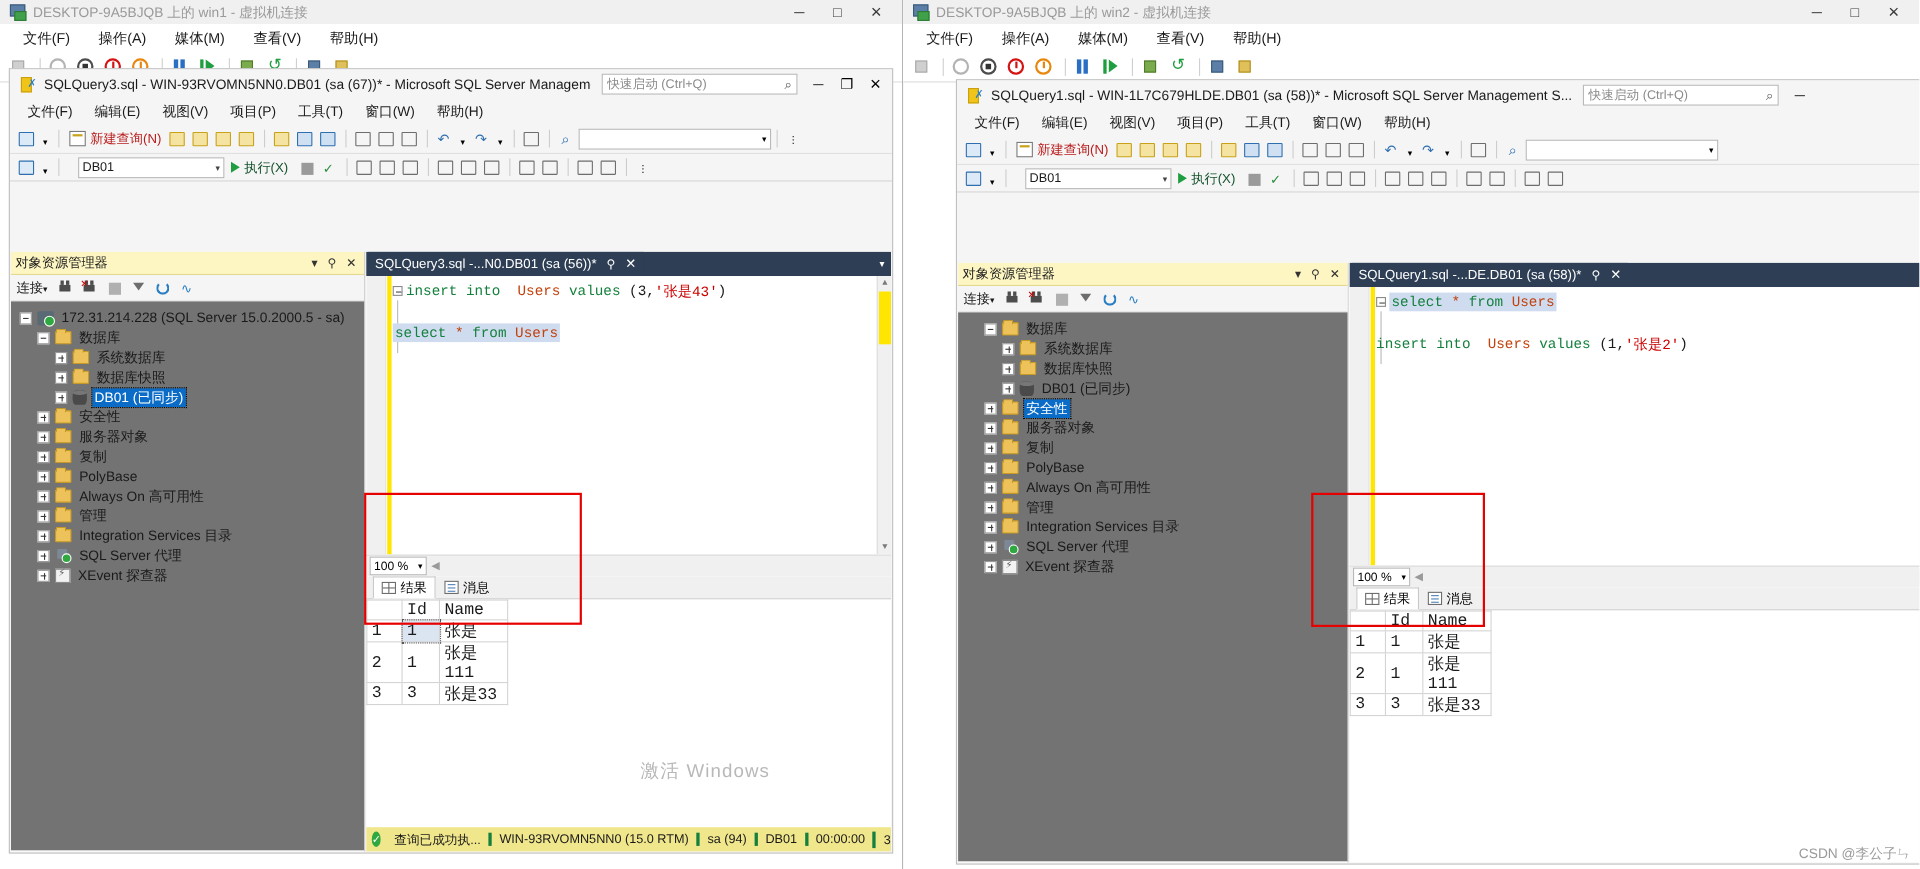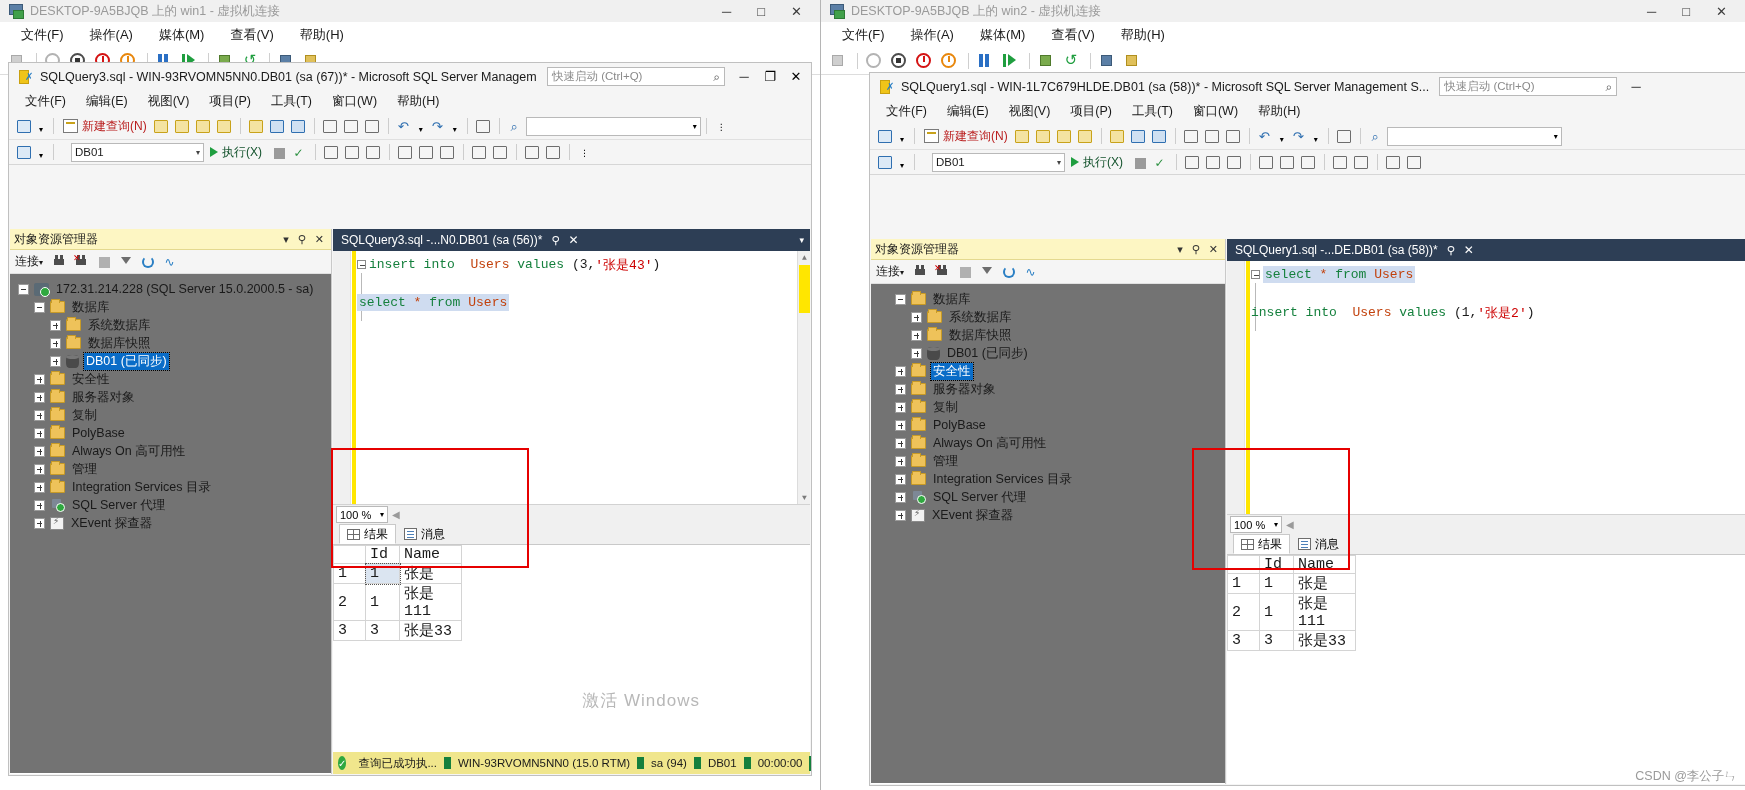--- a/index.html
+++ b/index.html
@@ -183,21 +183,21 @@
   .rgrid td, .rgrid th { border:1px solid #d4d4d4; height:18px; padding:0 4px; font-weight:normal;
                          text-align:left; color:#1a1a1a; }
   .rgrid .rn { width:32px; background:#fff; }
   .rgrid th { background:#fff; }
   .cellsel { background:#dbe5f1; outline:1px dotted #555; }
 
   .statusbar { height:22px; background:#f0e68c; display:flex; align-items:center; font-size:11.5px;
                color:#1a1a1a; padding-left:5px; }
   .statusbar .ok { width:14px; height:14px; border-radius:50%; background:#2fa83f; color:#fff;
                    font-size:10px; display:flex; align-items:center; justify-content:center; margin-right:5px; }
-  .statusbar .seg { padding:0 7px; border-left:7px solid #15803d; white-space:nowrap; }
+  .statusbar .seg { padding:0 7px; border-left:3px solid #15803d; white-space:nowrap; }
   .statusbar .seg.first { border-left:none; }
 
   .redbox { position:absolute; border:2px solid #e60000; pointer-events:none; }
   .watermark { position:absolute; color:#b8b8b8; font-size:17px; letter-spacing:1px; }
   .csdn { position:absolute; right:8px; bottom:5px; color:#9a9a9a; font-size:12.5px; }
   .vscroll { position:absolute; right:0; top:0; width:13px; bottom:0; background:#f0f0f0;
              border-left:1px solid #dcdcdc; }
   .vscroll .thumb { position:absolute; left:1px; width:11px; background:#cdcdcd; }
   .vscroll .arr { position:absolute; left:0; width:13px; height:13px; color:#7a7a7a; font-size:8px;
                   text-align:center; line-height:13px; }

